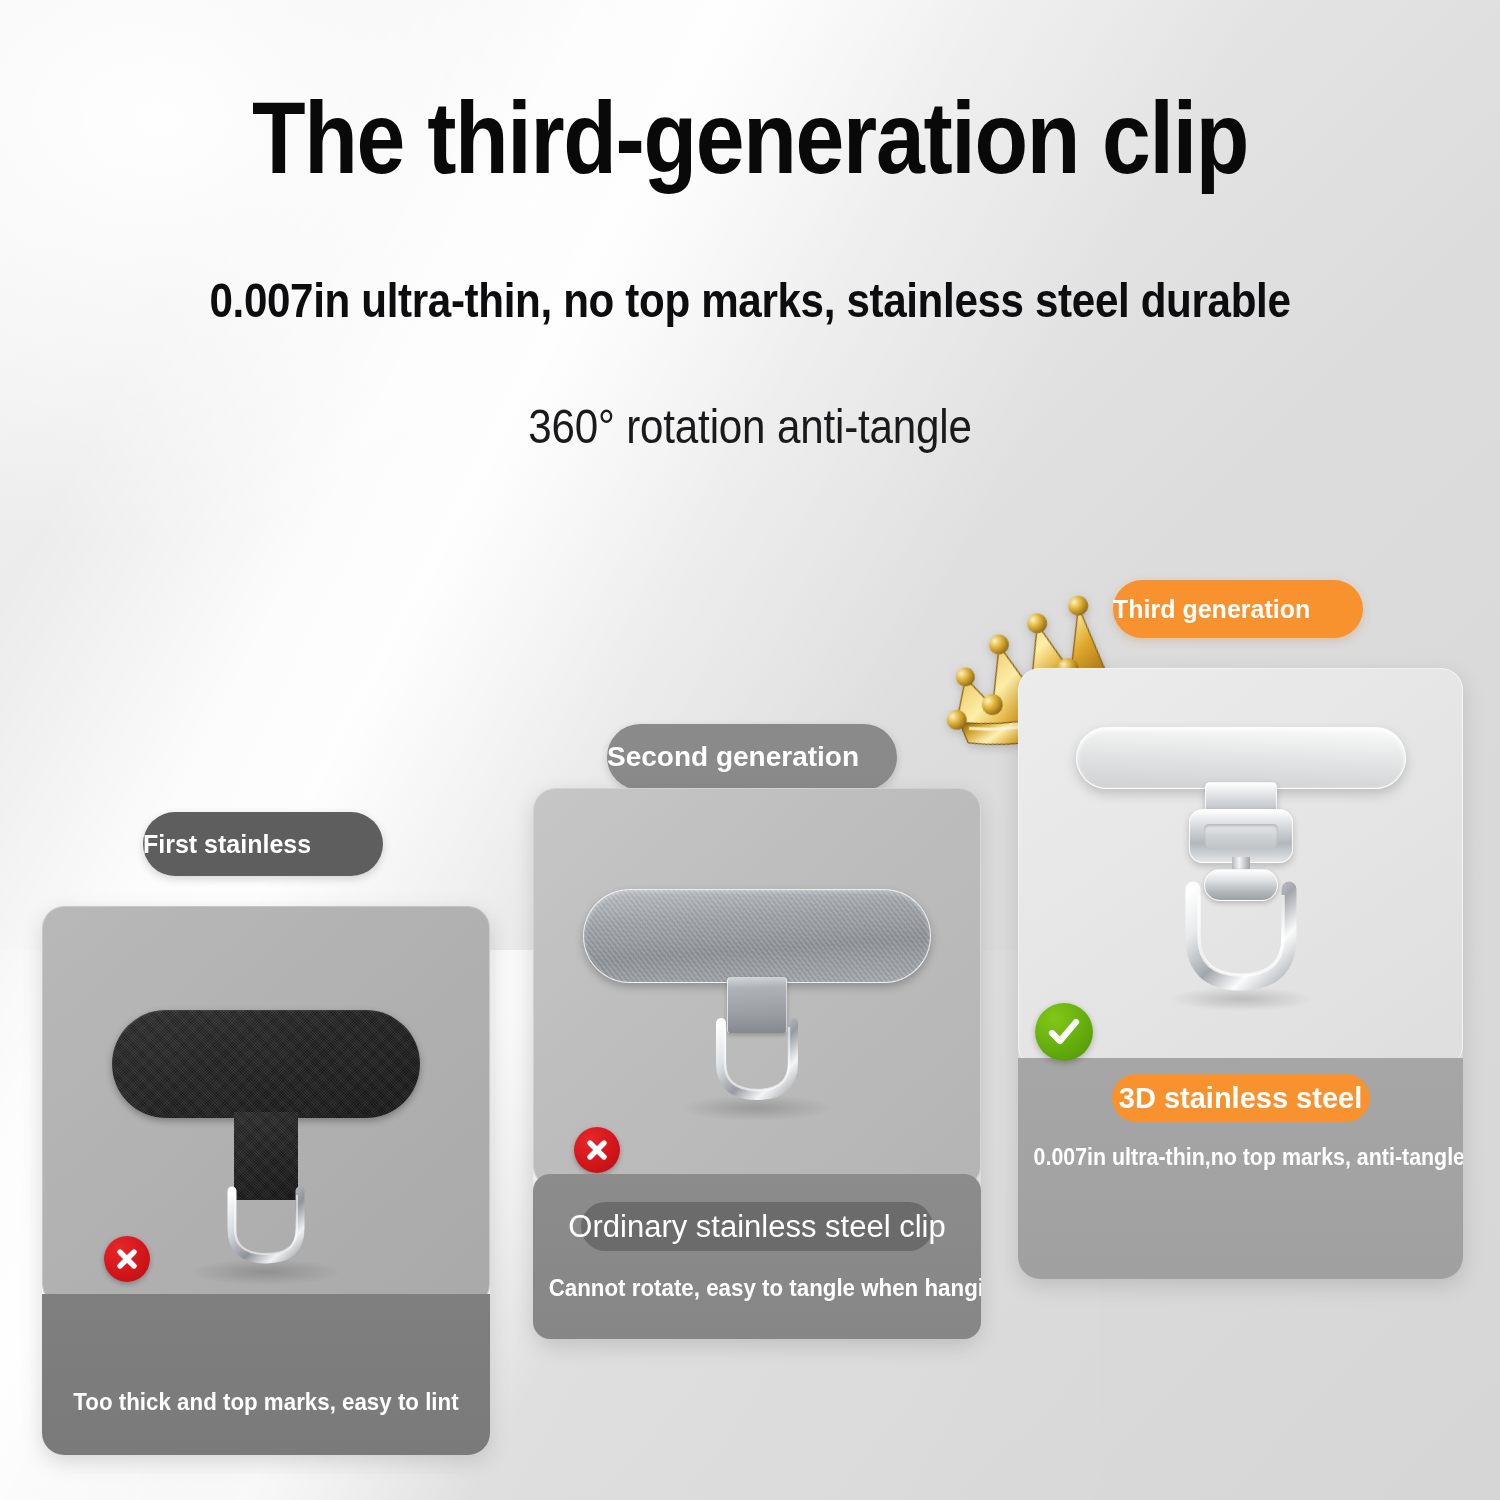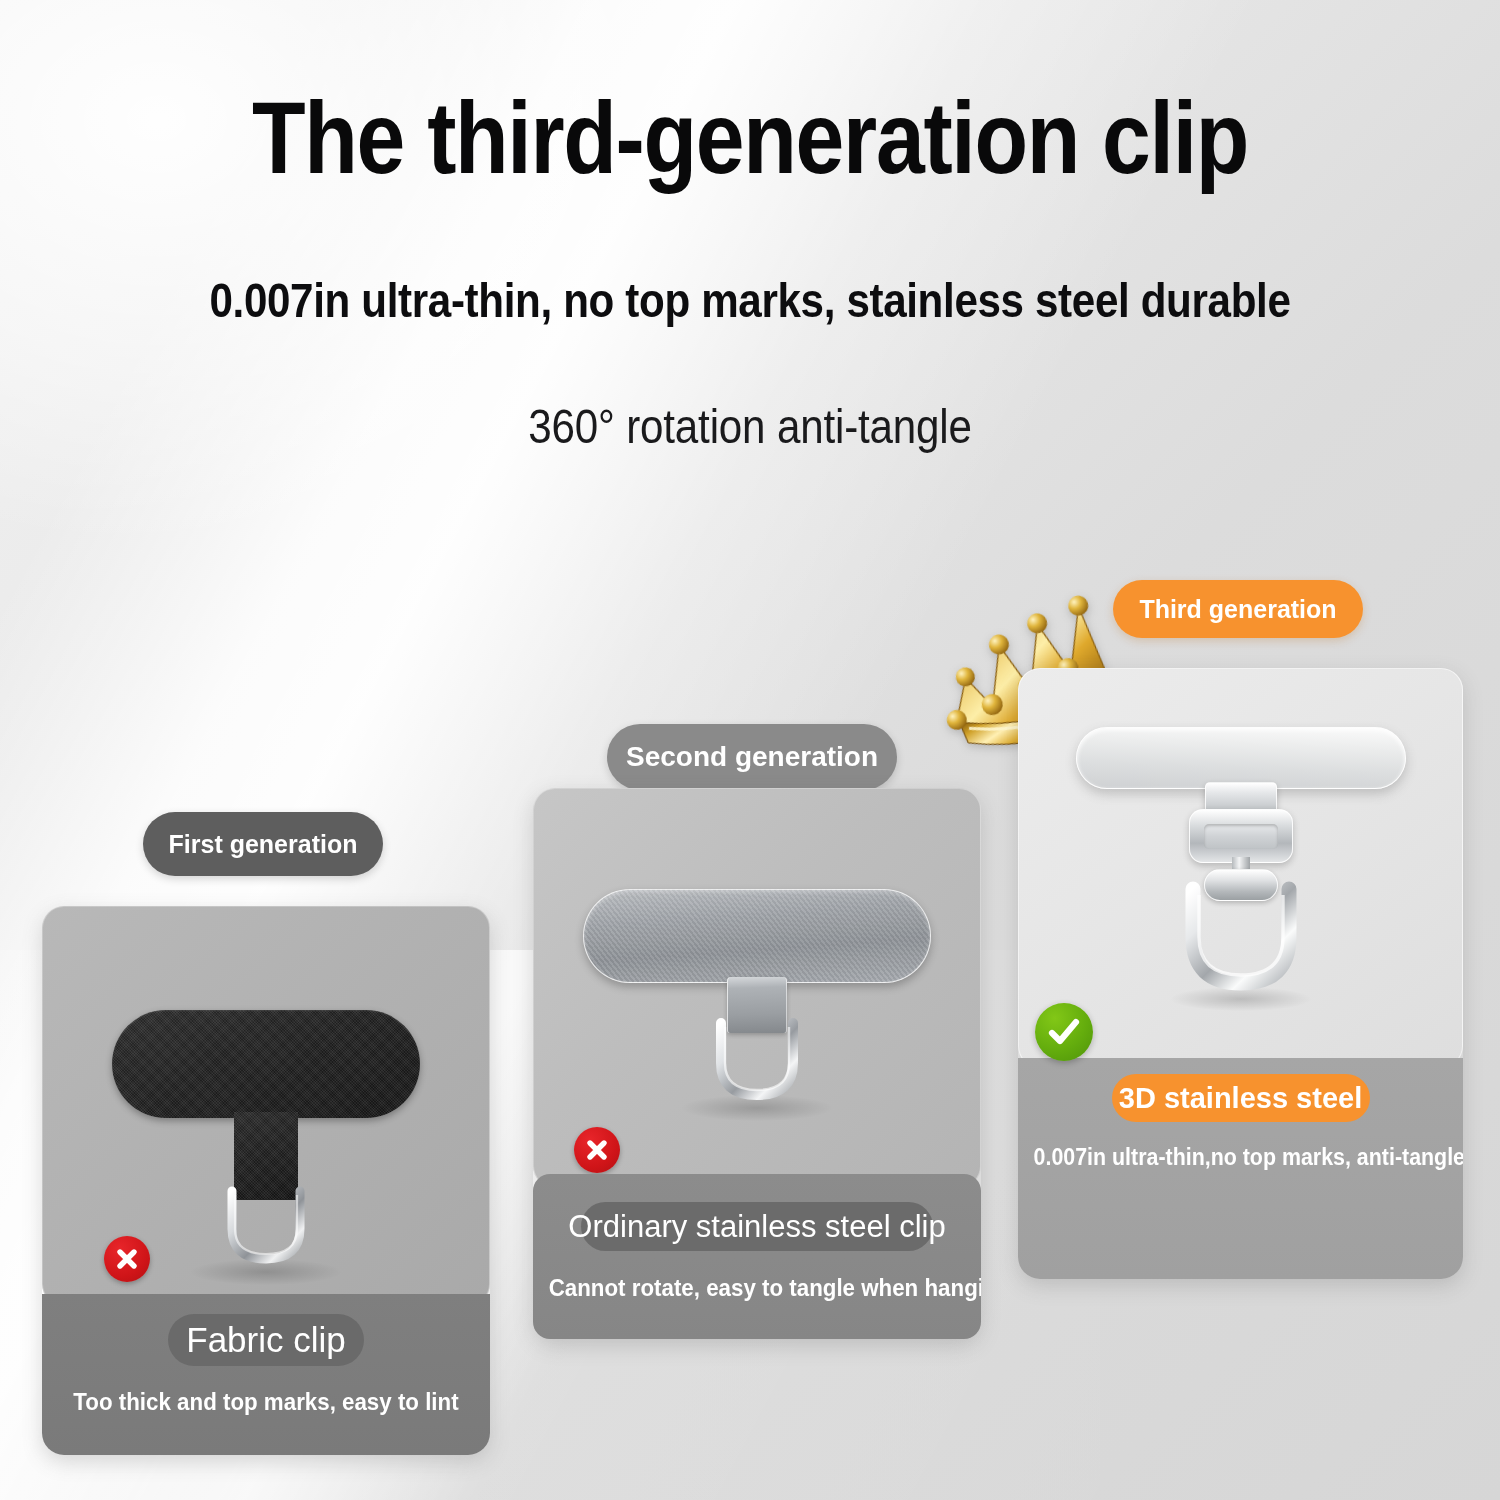--- a/index.html
+++ b/index.html
@@ -92,21 +92,21 @@
     color: #1a1a1c;
     transform: scaleX(0.86);
     white-space: nowrap;
   }
 
   
   .gen-badge {
     position: absolute;
     display: flex;
     align-items: center;
-    justify-content: center;
+    justify-content: flex-start;
     border-radius: 999px;
     color: #ffffff;
     font-weight: 700;
     white-space: nowrap;
     box-shadow: 0 3px 9px rgba(0,0,0,0.16);
   }
   .gen-badge-1 {
     left: 143px; top: 812px;
     width: 240px; height: 64px;
     font-size: 25px;
@@ -385,21 +385,21 @@
 <div class="bg-corner-light"></div>
 <div class="bg-streak"></div>
 
 <div class="headings">
   <div class="title">The third-generation clip</div>
   <div class="subtitle">0.007in ultra-thin, no top marks, stainless steel durable</div>
   <div class="tagline">360° rotation anti-tangle</div>
 </div>
 
 <div class="gen-badge gen-badge-1">
-  <span>First generation</span>
+  <span>First stainless</span>
 </div>
 <div class="gen-badge gen-badge-2">
   <span>Second generation</span>
 </div>
 <div class="gen-badge gen-badge-3">
   <span>Third generation</span>
 </div>
 
 <svg class="crown" viewBox="0 0 182 165">
   <defs>
@@ -462,23 +462,20 @@
         <path d="M17 10 L17 44 Q17 69 48 69 Q79 69 79 44 L79 10" fill="none" stroke="rgba(255,255,255,0.55)" stroke-width="2.2"></path>
       </svg>
     </div>
   </div>
   <div class="x-icon" style="left:62px; top:330px;">
     <svg viewBox="0 0 30 30">
       <path d="M8 8 L22 22 M22 8 L8 22" stroke="#ffffff" stroke-width="5.4" stroke-linecap="round"></path>
     </svg>
   </div>
   <div class="card-footer">
-    <div class="name-pill pill-gray">
-      <span>Fabric clip</span>
-    </div>
     <div class="caption">Too thick and top marks, easy to lint</div>
   </div>
 </div>
 
 <div class="card card2">
   <div class="card-product">
     <div class="prod">
       <div class="shadow-soft" style="top:306px;width:150px;height:26px;"></div>
       <div class="steel-bar"></div>
       <div class="steel-bracket"></div>

